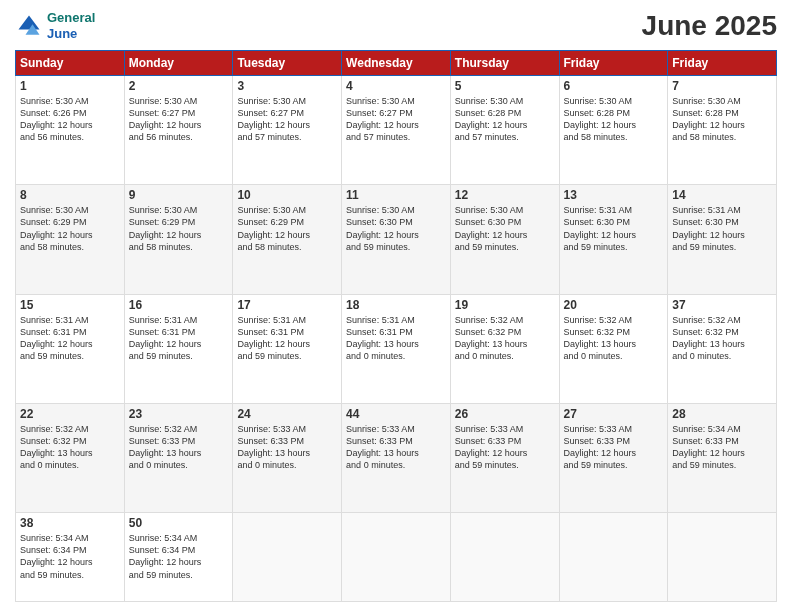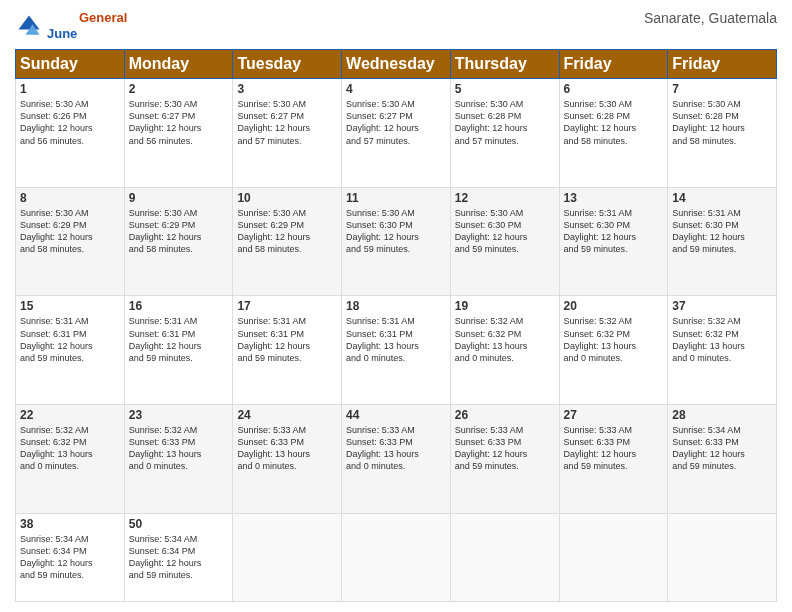--- a/index.html
+++ b/index.html
@@ -28,21 +28,21 @@
       align-items: center;
       gap: 4px;
     }
     .logo-text {
       display: flex;
       flex-direction: column;
       font-size: 13px;
       font-weight: bold;
       line-height: 1.2;
     }
-    .logo-general { color: #c2410c; margin-left: 32px; }
+    .logo-general { color: #0f766e; }
     .logo-blue { color: #1a5fb4; }
     .logo-icon {
       width: 28px;
       height: 28px;
     }
     .title-block {
       text-align: right;
     }
     .title-month {
       font-size: 28px;
@@ -54,23 +54,23 @@
       color: #555;
     }
     .calendar {
       flex: 1;
       border: 1px solid #ccc;
       border-collapse: collapse;
       width: 100%;
       table-layout: fixed;
     }
     .calendar th {
-      background: #a16207;
+      background: #b91c1c;
       color: #fff;
-      font-size: 16px;
+      font-size: 12px;
       font-weight: bold;
       padding: 5px 4px;
       text-align: left;
       border: 1px solid #1a5fb4;
     }
     .calendar td {
       border: 1px solid #ddd;
       vertical-align: top;
       padding: 3px 4px;
       font-size: 9.5px;
@@ -108,21 +108,21 @@
       <svg class="logo-icon" viewBox="0 0 32 32">
         <polygon points="16,4 28,20 4,20" fill="#1a5fb4"></polygon>
         <polygon points="20,14 28,26 12,26" fill="#5ba3e0"></polygon>
       </svg>
       <div class="logo-text">
         <span class="logo-general">General</span>
         <span class="logo-blue">June</span>
       </div>
     </div>
     <div class="title-block">
-      <div class="title-location">Sanarate, Guatemala</div>
+      <div class="title-month">June 2025</div>
     </div>
   </div>
 
   <table class="calendar">
     <thead>
       <tr>
         <th>Sunday</th>
         <th>Monday</th>
         <th>Tuesday</th>
         <th>Wednesday</th>

